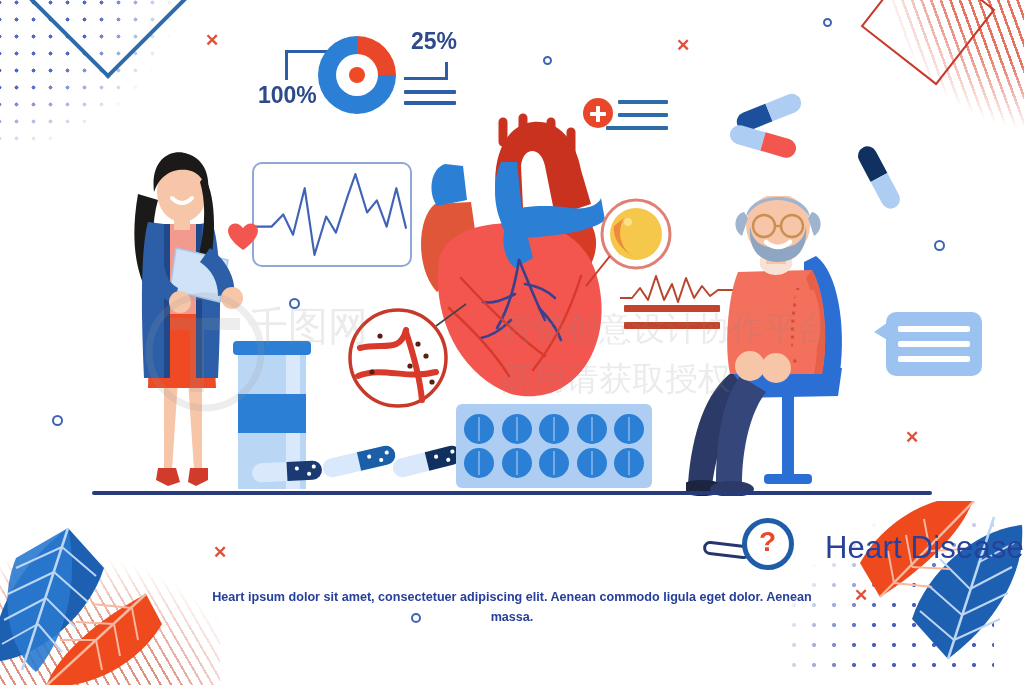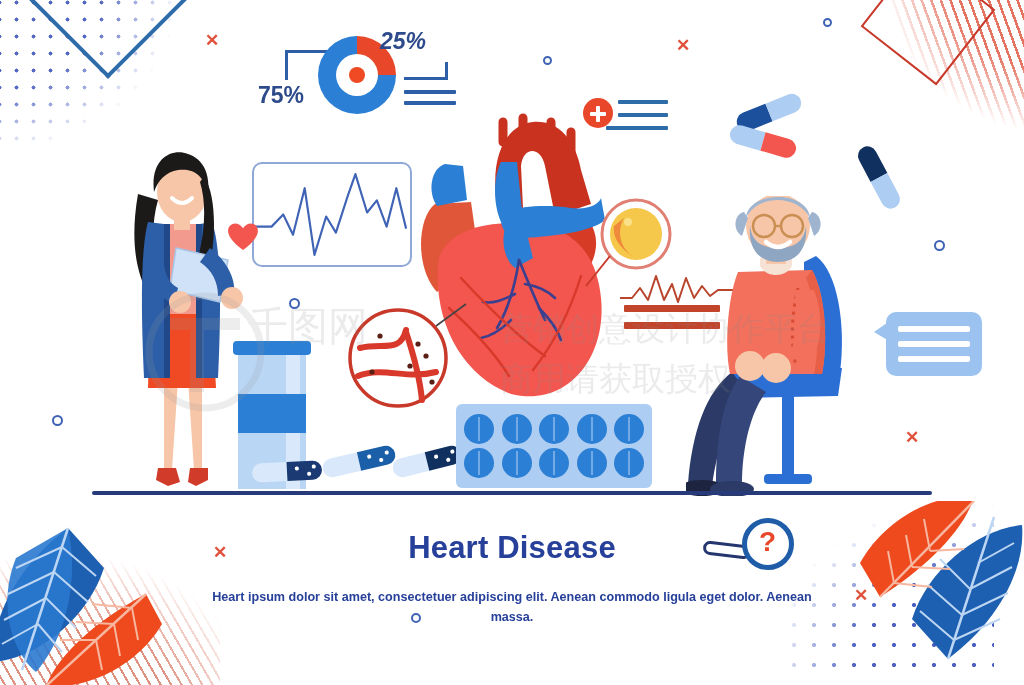--- a/index.html
+++ b/index.html
@@ -54,41 +54,41 @@
     mask-image:radial-gradient(ellipse 120% 120% at 85% 95%, #000 42%, transparent 76%);
   }
 
   
   #ground {
     left:92px; top:491px; width:840px; height:4px; background:#273a7a; border-radius:2px;
   }
 
   
   #title {
-    left:0; right:0; top:530px; text-align:center;
-    font-size:31px; font-weight:bold; color:#27409a; letter-spacing:.2px;
+    left:0; right:0; top:530px; text-align:right;
+    font-size:31px; font-weight:normal; color:#27409a; letter-spacing:.2px;
   }
   #subtitle {
     left:190px; width:644px; top:588px; text-align:center;
     font-size:12.6px; font-weight:bold; color:#27409a; line-height:1.55;
   }
 
   
   #donut-ring {
     left:318px; top:36px; width:78px; height:78px; border-radius:50%;
   }
   #donut-hole {
     left:336px; top:54px; width:42px; height:42px; border-radius:50%; background:#fff;
   }
   #donut-center {
     left:349px; top:67px; width:16px; height:16px; border-radius:50%; background:#ef4a23;
   }
   .pct { font-size:23px; font-weight:bold; color:#2d4a8a; }
   #pct-left { left:258px; top:82px; }
-  #pct-right { left:380px; top:28px;font-style:italic; }
+  #pct-right { left:411px; top:28px; }
   #lead-left { left:285px; top:50px; width:46px; height:30px;
     border-left:3px solid #2d5fa8; border-top:3px solid #2d5fa8; }
   #lead-right { left:404px; top:62px; width:44px; height:18px;
     border-right:3px solid #2d5fa8; border-bottom:3px solid #2d5fa8; }
   #bars-right { left:404px; top:90px; }
   #bars-right i { display:block; width:52px; height:4px; background:#2d5fa8; margin-bottom:7px; border-radius:1px; }
 
   
   #ecg-panel { left:252px; top:162px; width:160px; height:105px;
     border:2px solid #8fa8d8; border-radius:10px; background:#fff; }
@@ -228,21 +228,21 @@
   <div class="ocirc" style="left:934px; top:240px; width:11px; height:11px;"></div>
   <div class="ocirc" style="left:289px; top:298px; width:11px; height:11px;"></div>
   <div class="ocirc" style="left:52px; top:415px; width:11px; height:11px;"></div>
   <div class="ocirc" style="left:411px; top:613px; width:10px; height:10px;"></div>
 
   <div class="abs" id="lead-left"></div>
   <div class="abs" id="lead-right"></div>
   <div class="abs" id="donut-ring" style="background:conic-gradient(from 0deg, #e8472a 0deg 90deg, #2b7fd4 90deg 360deg);"></div>
   <div class="abs" id="donut-hole"></div>
   <div class="abs" id="donut-center"></div>
-  <div class="abs pct" id="pct-left">75%</div>
+  <div class="abs pct" id="pct-left">100%</div>
   <div class="abs pct" id="pct-right">25%</div>
   <div class="abs" id="bars-right">
       <i></i>
       <i></i>
     </div>
 
   <div class="abs" id="ecg-panel">
     <svg width="156" height="101" viewBox="0 0 160 100" preserveAspectRatio="none">
       <polyline points="0,62 18,62 30,50 40,70 52,24 62,90 74,52 84,68 96,32 104,10 116,48 126,36 136,62 146,24 156,64" fill="none" stroke="#3f63b5" stroke-width="2.2" stroke-linejoin="round"></polyline>
     </svg>

